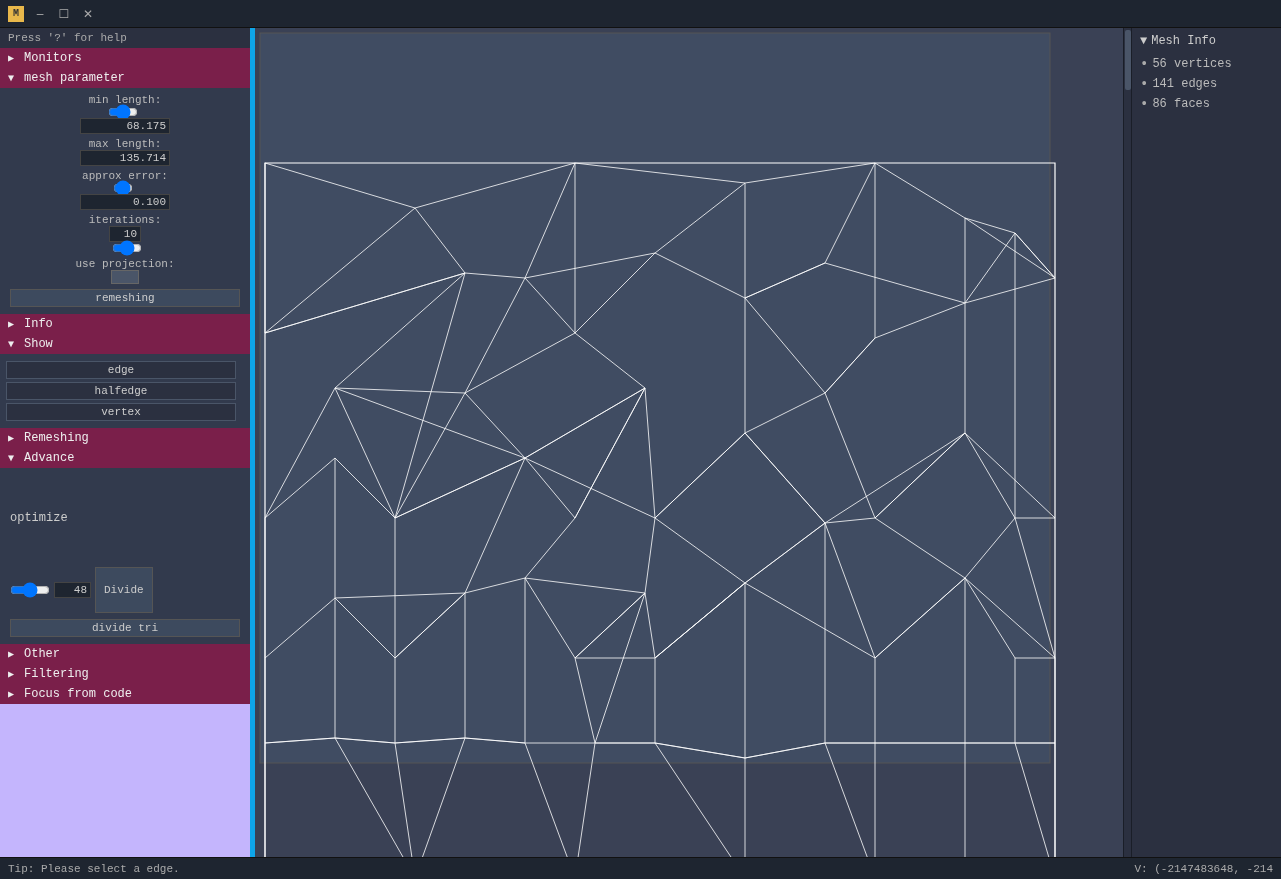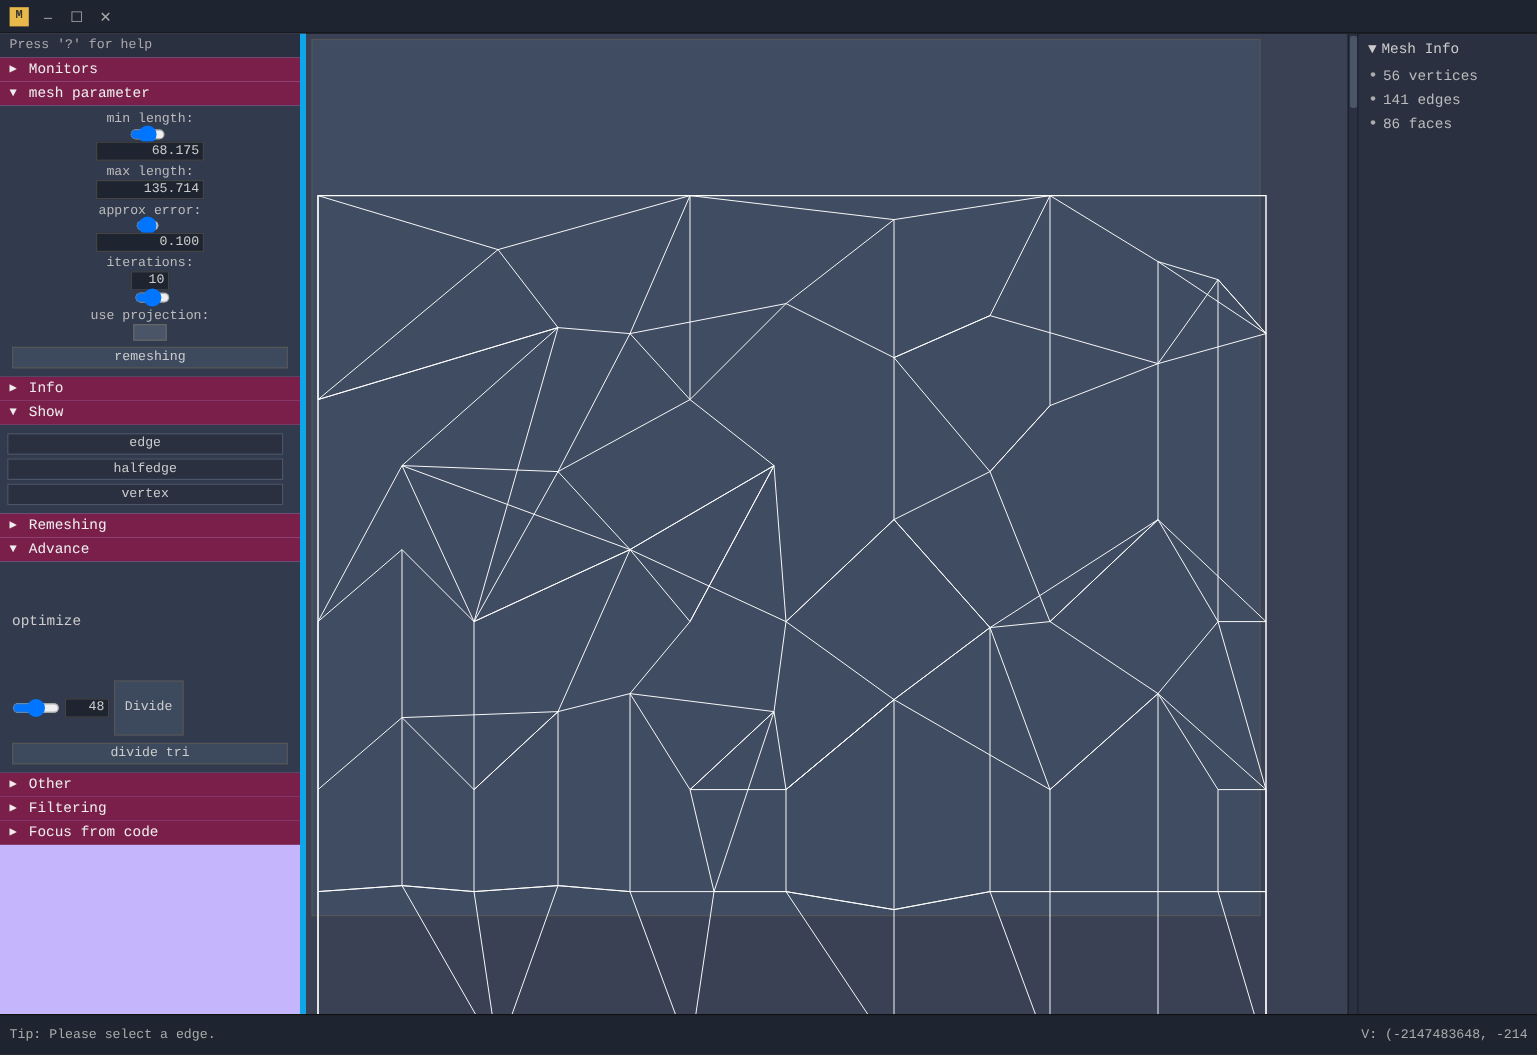--- a/index.html
+++ b/index.html
@@ -236,21 +236,21 @@
       color: #bbb;
       font-size: 12px;
     }
     .mesh-info-bullet {
       color: #aaa;
       font-size: 14px;
     }
 
     
     #status-bar {
-      height: 34px;
+      height: 22px;
       background: #1e2530;
       display: flex;
       align-items: center;
       padding: 0 8px;
       border-top: 1px solid #111;
       flex-shrink: 0;
       justify-content: space-between;
     }
     .status-tip {
       color: #aaa;

